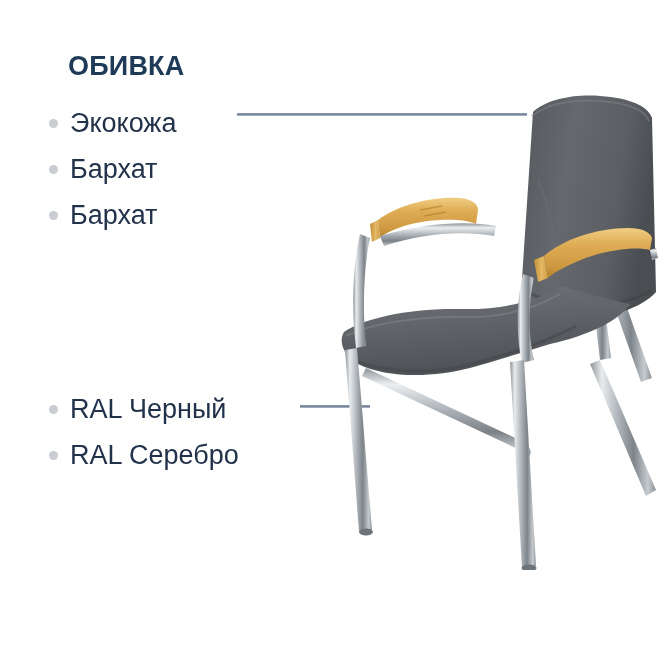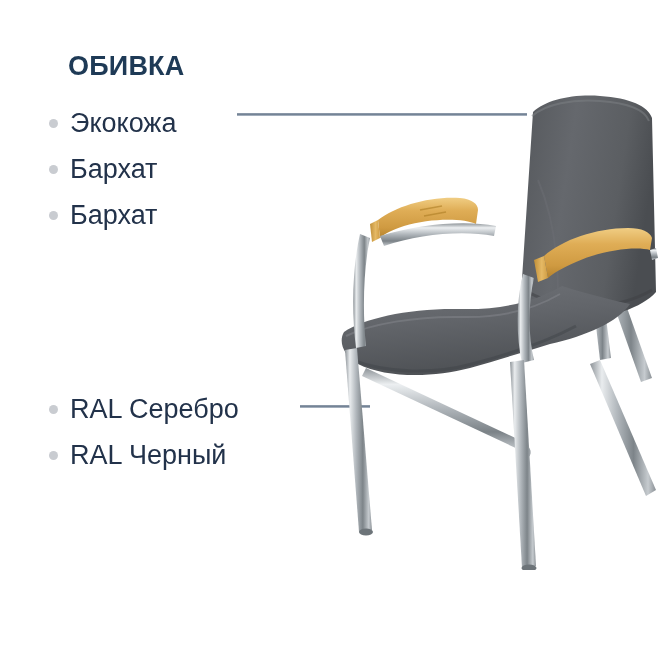--- a/index.html
+++ b/index.html
@@ -216,22 +216,22 @@
         <span class="opt-bullet"></span>
         <span class="opt-label">Бархат</span>
       </li>
     </ul>
   </div>
 
   <div class="spec-group" id="group-legcolor">
     <ul class="opt-list">
       <li class="opt-item">
         <span class="opt-bullet"></span>
+        <span class="opt-label">RAL Черный</span>
+      </li>
+      <li class="opt-item">
+        <span class="opt-bullet"></span>
         <span class="opt-label">RAL Серебро</span>
-      </li>
-      <li class="opt-item">
-        <span class="opt-bullet"></span>
-        <span class="opt-label">RAL Черный</span>
       </li>
     </ul>
   </div>
 
 </div>
 
 </body></html>

